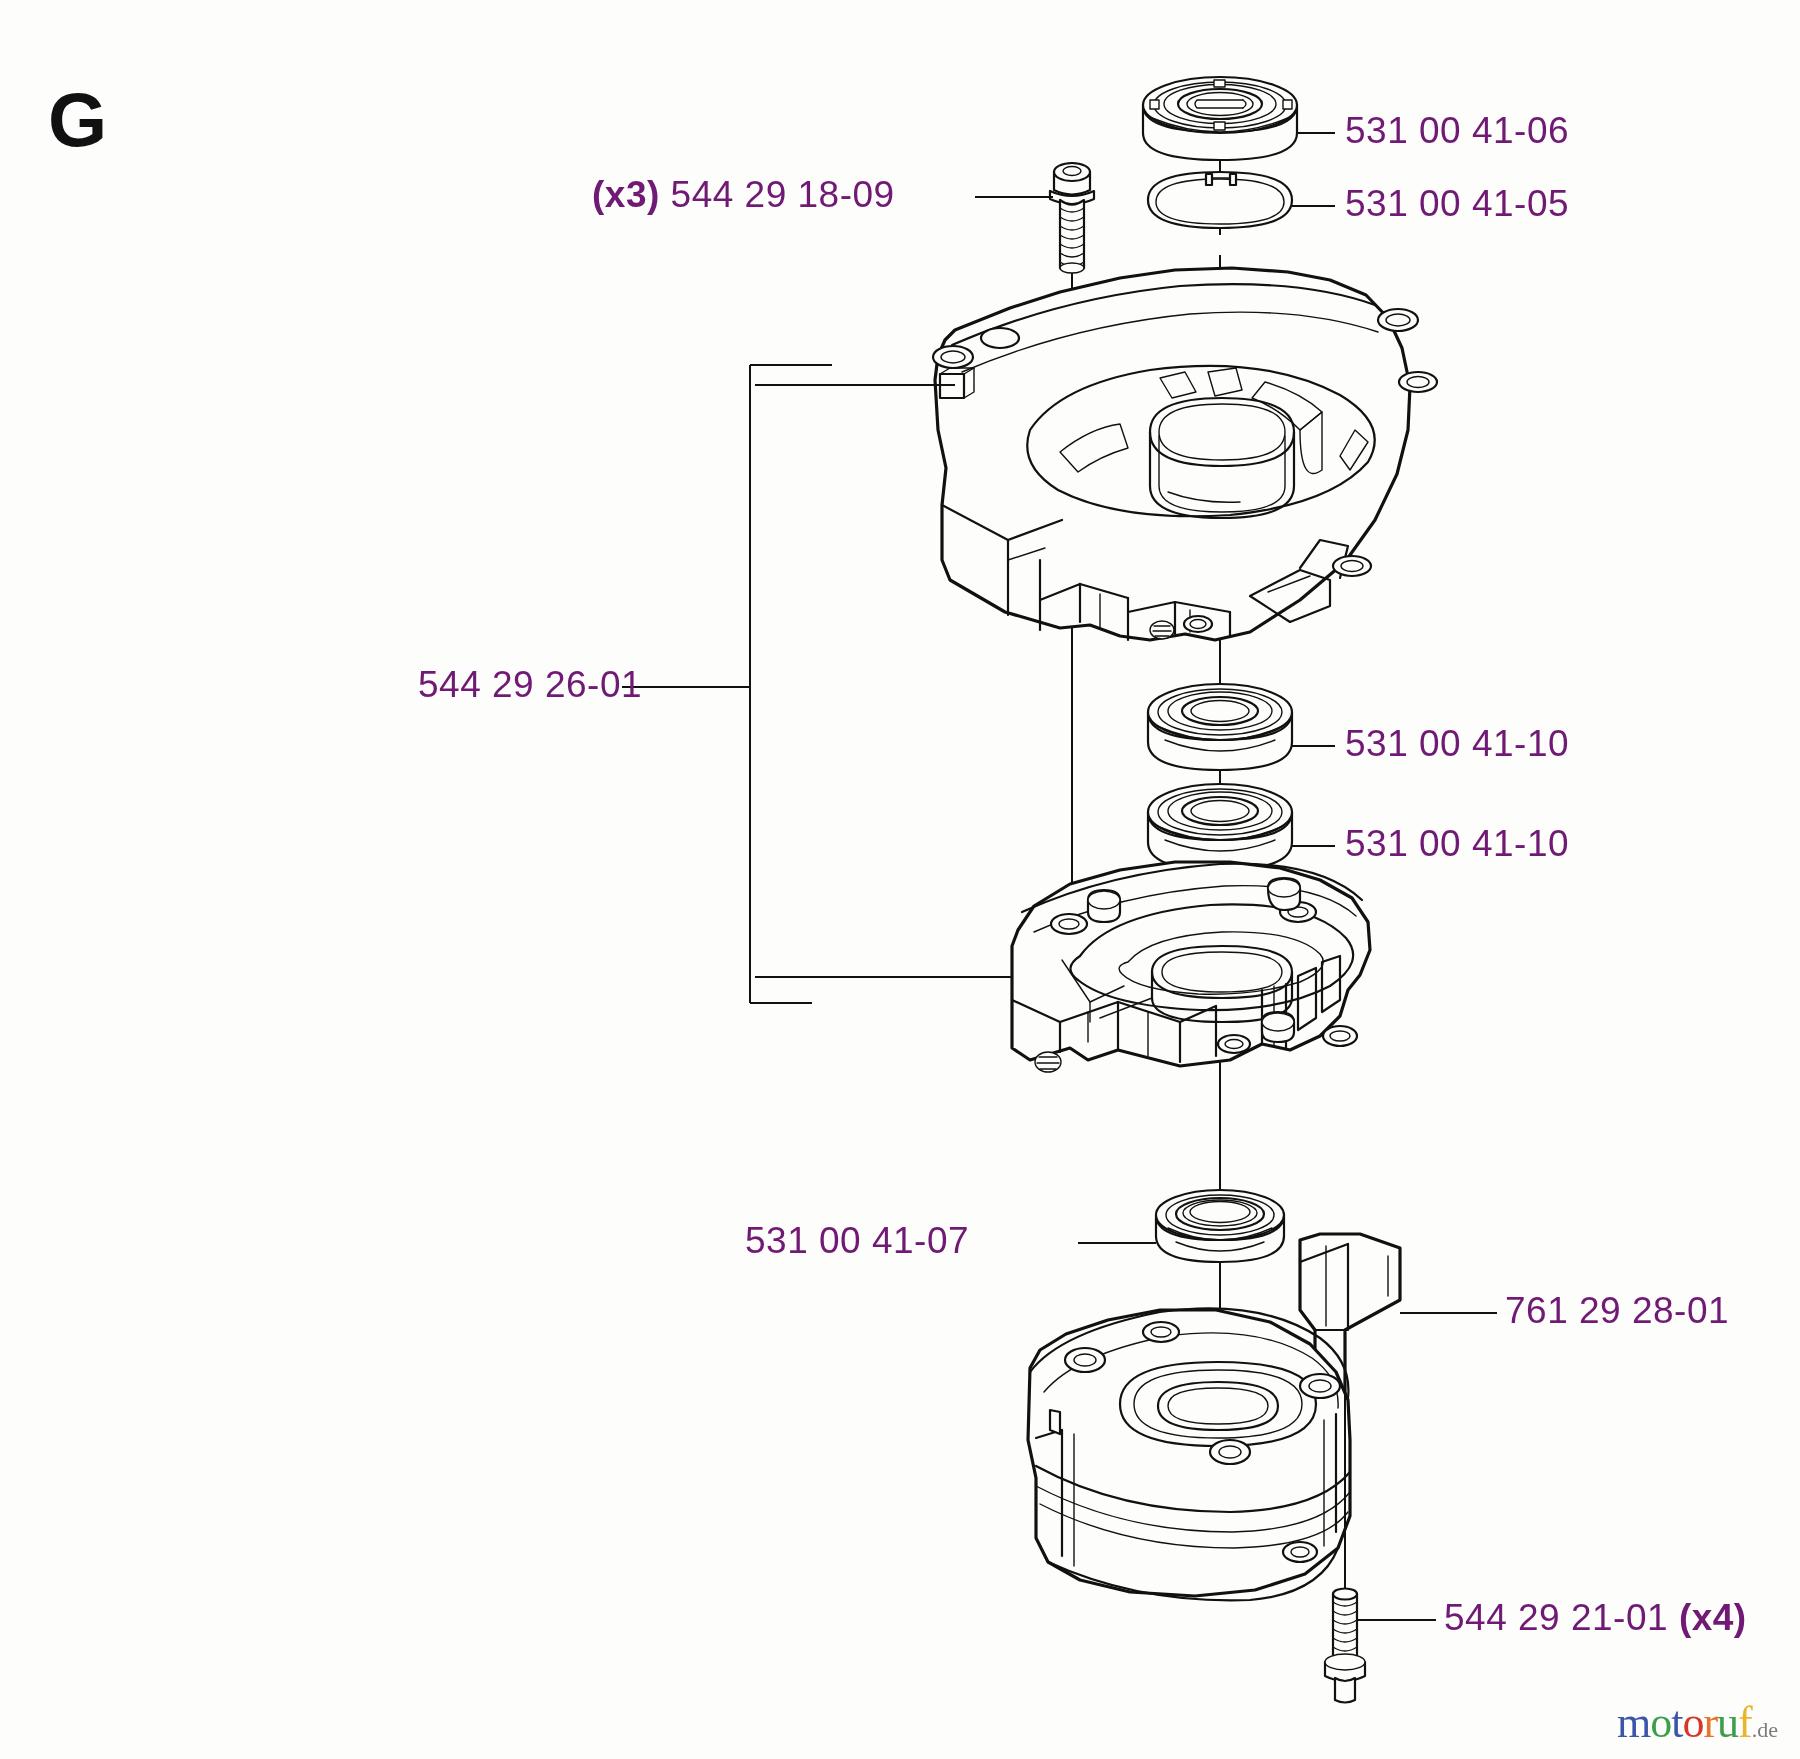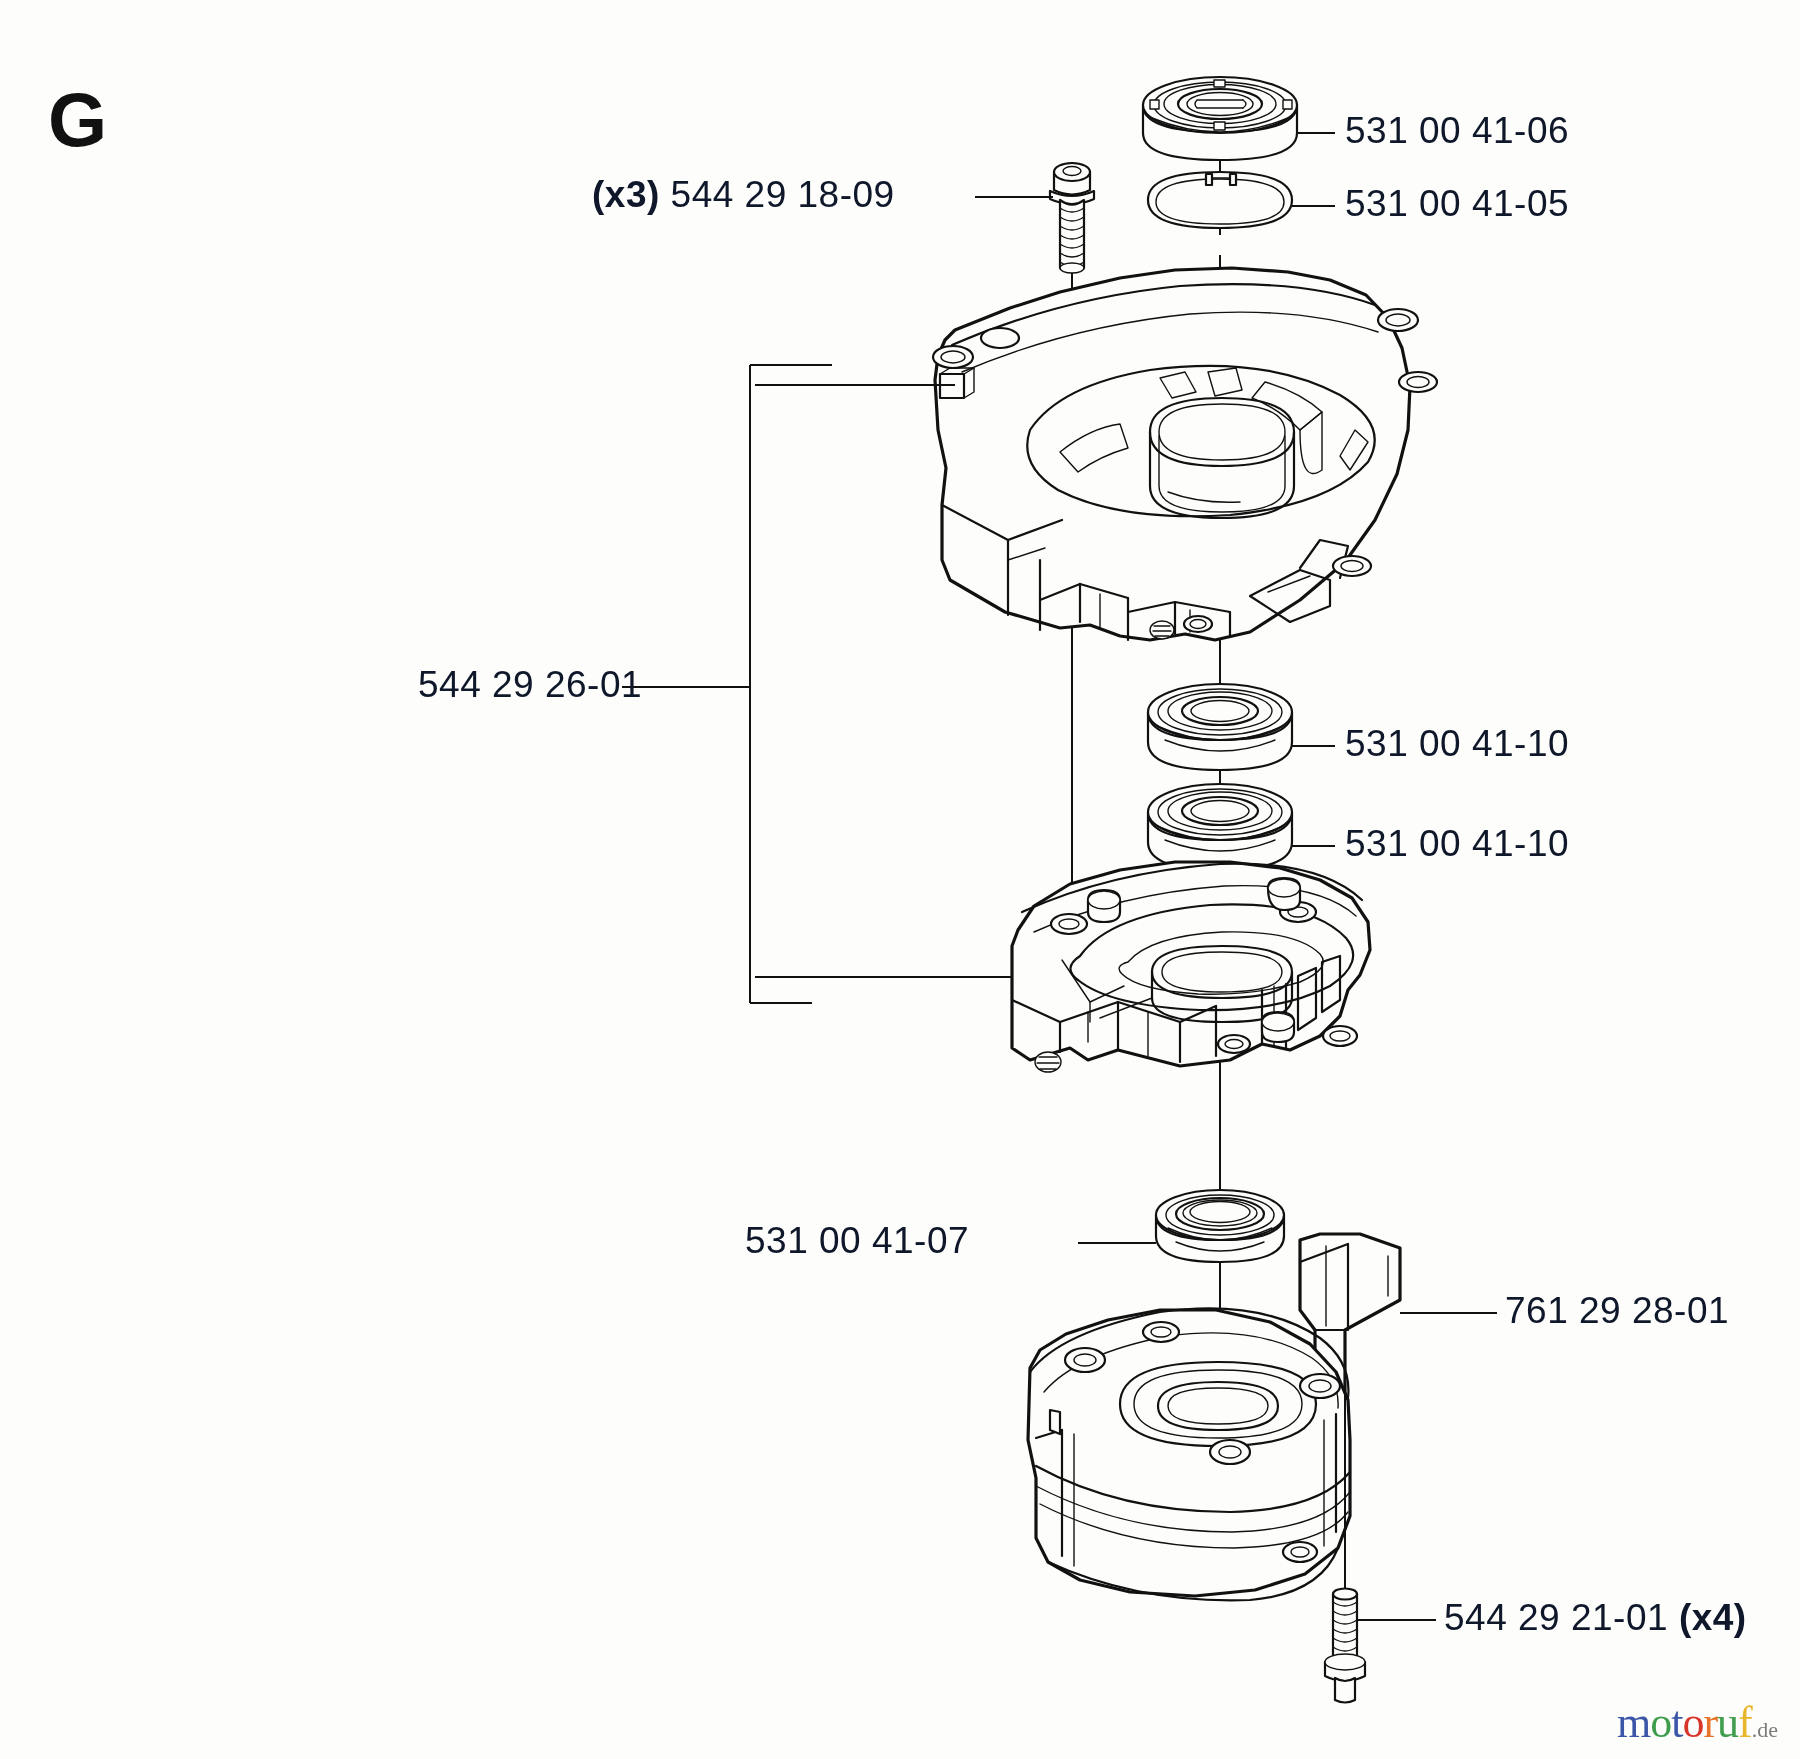--- a/index.html
+++ b/index.html
@@ -27,21 +27,21 @@
     top: 82px;
     font-size: 76px;
     font-weight: bold;
     color: #111;
     line-height: 1;
     letter-spacing: -1px;
   }
   .callout {
     position: absolute;
     font-size: 37px;
-    color: #0f172a;
+    color: #701a75;
     white-space: nowrap;
     line-height: 1;
     letter-spacing: 0.5px;
   }
   .callout .mult {
     font-weight: bold;
     margin-top: 24px;
   }
   #drawing {
     position: absolute;

